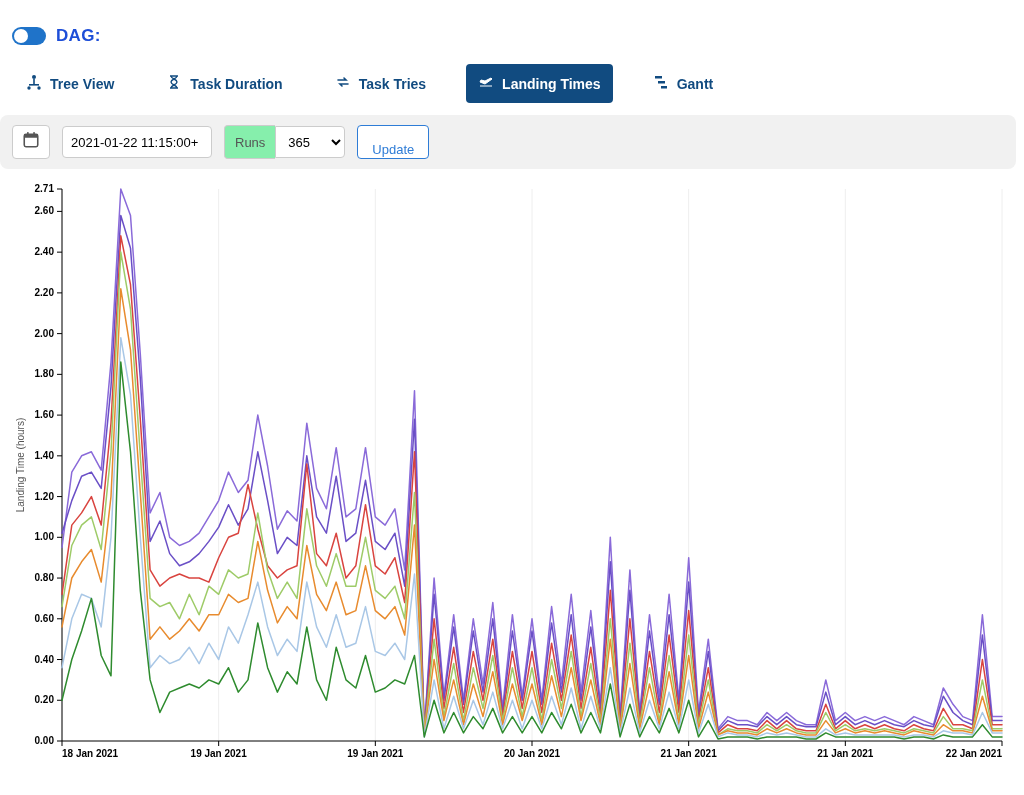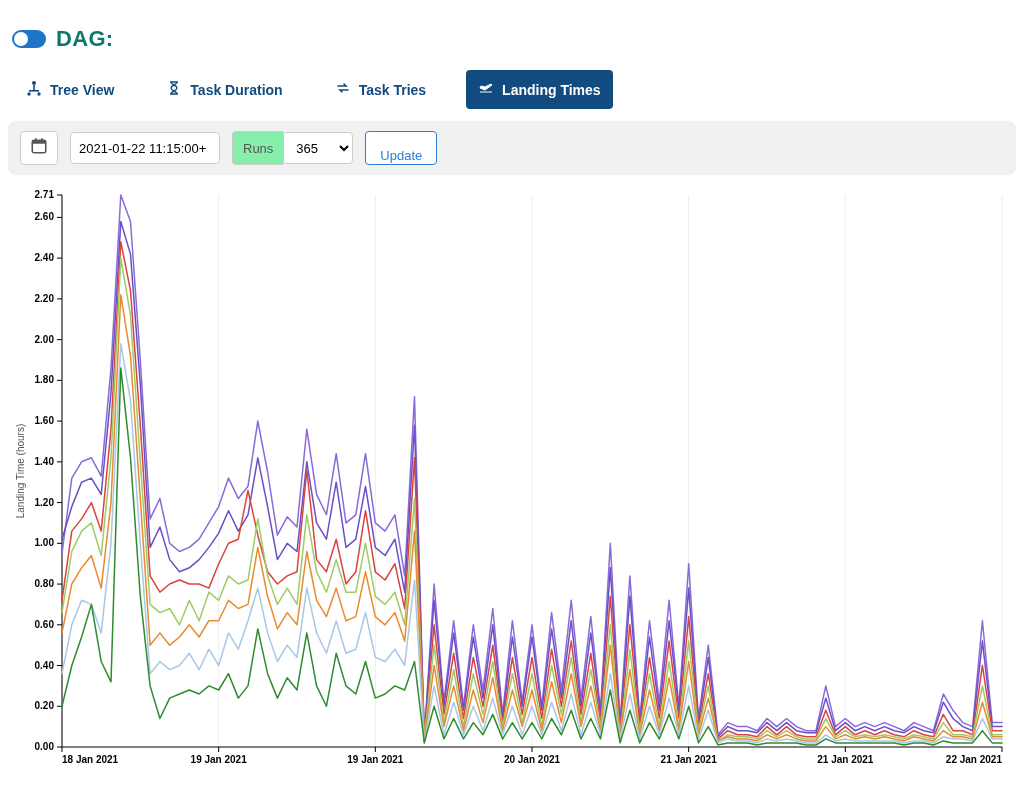--- a/index.html
+++ b/index.html
@@ -9,31 +9,31 @@
     --light-grey:#e6e6e6;
     --text:#333;
   }
   html,body{margin:0;padding:0;font-family:-apple-system,BlinkMacSystemFont,"Segoe UI",Helvetica,Arial,sans-serif;color:var(--text);background:#fff}
   body{width:1024px;height:795px;overflow:hidden;box-sizing:border-box;}
 
   
   .hdr{display:flex;align-items:center;padding:26px 12px 0 12px;gap:10px}
   .toggle{width:34px;height:18px;border-radius:10px;background:#1f73c9;position:relative;flex:none}
   .toggle::after{content:"";position:absolute;width:14px;height:14px;border-radius:50%;background:#fff;top:2px;left:2px}
-  .dag-title{font-size:22px;font-weight:700;color:#0f766e;letter-spacing:.3px}
+  .dag-title{font-size:17px;font-weight:700;color:#1d4ed8;letter-spacing:.3px}
 
   
   .tabs{display:flex;gap:28px;padding:18px 14px 12px 14px;align-items:center}
   .tab{display:flex;align-items:center;gap:8px;color:var(--ink);font-size:14px;font-weight:600;padding:10px 12px;border-radius:4px;cursor:pointer;white-space:nowrap}
   .tab svg{width:16px;height:16px;flex:none}
   .tab.active{background:var(--ink);color:#fff}
   .tab.active svg path, .tab.active svg rect, .tab.active svg circle, .tab.active svg line{stroke:#fff;fill:#fff}
 
   
-  .filter-bar{background:#f1f1f1;border-radius:8px;margin:0 8px 12px 8px;padding:10px 12px;display:flex;align-items:center;gap:12px}
+  .filter-bar{background:#f1f1f1;border-radius:8px;margin:0 8px 12px 0;padding:10px 12px;display:flex;align-items:center;gap:12px}
   .cal-btn{width:36px;height:32px;border:1px solid #ccc;border-radius:4px;background:#fff;display:flex;align-items:center;justify-content:center;cursor:pointer}
   .cal-btn svg{width:18px;height:18px}
   .inp, .sel{height:32px;border:1px solid #ccc;border-radius:4px;background:#fff;font-size:13px;padding:0 8px;box-sizing:border-box;font-family:inherit}
   .inp{width:150px}
   .runs-group{display:flex;align-items:center}
   .runs-label{border:1px solid #ccc;border-right:none;border-radius:4px 0 0 4px;background:#86efac;height:32px;display:flex;align-items:center;padding:0 10px;font-size:13px;color:#555}
   .sel{border-radius:0 4px 4px 0;width:70px}
   .btn-update{height:32px;border:1px solid #2e7cd6;border-radius:4px;background:#fff;color:#2e7cd6;padding:16px 14px;font-size:13px;font-weight:500;cursor:pointer}
 
   
@@ -69,20 +69,28 @@
     <span><svg viewBox="0 0 16 16">
           <path d="M3 6h8l-2-2M13 10H5l2 2" stroke="#114b80" stroke-width="1.6" fill="none" stroke-linecap="round"></path>
         </svg></span>
     <span>Task Tries</span>
   </div>
   <div class="tab active">
     <span><svg viewBox="0 0 16 16">
           <path d="M2 12h12M2 8l5 2 7-5-1-1-6 3-4-1z" fill="#fff"></path>
         </svg></span>
     <span>Landing Times</span>
+  </div>
+  <div class="tab">
+    <span><svg viewBox="0 0 16 16">
+          <rect x="2" y="2" width="7" height="2.5" fill="#114b80"></rect>
+          <rect x="5" y="7" width="7" height="2.5" fill="#114b80"></rect>
+          <rect x="8" y="12" width="6" height="2.5" fill="#114b80"></rect>
+        </svg></span>
+    <span>Gantt</span>
   </div>
 
 </div>
 
 <div class="filter-bar">
   <div class="cal-btn">
     <span><svg viewBox="0 0 16 16">
           <rect x="2" y="3" width="12" height="11" rx="1.5" stroke="#555" stroke-width="1.4" fill="none"></rect>
           <rect x="2" y="3" width="12" height="3" fill="#555"></rect>
           <rect x="4.5" y="1" width="1.4" height="3" fill="#555"></rect>

